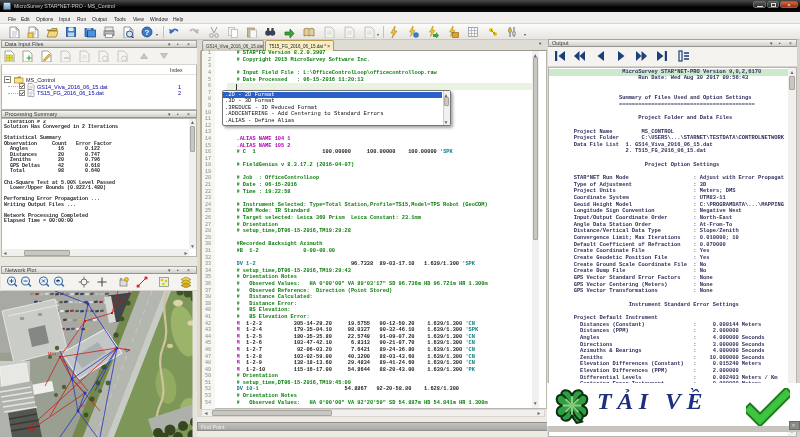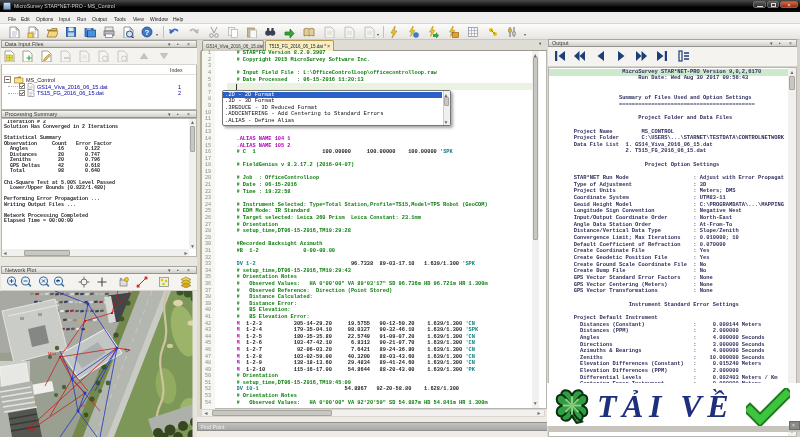--- a/index.html
+++ b/index.html
@@ -33,21 +33,21 @@
 .m{color:#b400b4;}
 .t{color:#0b7f7f;}
 .k{color:#0b7f7f;}
 #dd{border:1px solid #767676;background:#fff;box-shadow:2px 2px 3px rgba(0,0,0,.35);}
 .ddi{position:absolute;width:219px;height:6.5px;font-family:"Liberation Mono",monospace;font-size:5.5px;line-height:6.5px;padding-left:2px;white-space:pre;color:#111;}
 .ddsel{background:#2a60c8;color:#fff;}
 
 #outtxt{font-size:5.4px;line-height:6.65px;color:#2e2e5c;white-space:pre;font-weight:bold;}
 
 #wmband{left:547px;top:383px;width:253px;height:42.5px;background:#fff;}
-#wmtext{font-family:"Liberation Serif",serif;font-weight:bold;font-style:italic;font-size:32px;color:#1e2f7d;letter-spacing:5.5px;}
+#wmtext{font-family:"Liberation Serif",serif;font-weight:bold;font-style:italic;font-size:24px;color:#1e2f7d;letter-spacing:5.5px;}
 </style></head>
 <body>
 <div id="titlebar" class="abs"></div>
 <div class="abs" style="left:3px;top:2px;width:8px;height:8px;background:linear-gradient(#cfe0ef,#7596b5);border:1px solid #44627e;border-radius:1px;"></div>
 <div id="titletxt" class="abs">MicroSurvey STAR*NET-PRO - MS_Control</div>
 <div class="winbtn abs" style="left:753px;width:13px;">
     <div style="width:6px;height:1px;background:#ddd;margin:4px auto 0;"></div>
   </div>
 <div class="winbtn abs" style="left:767px;width:12px;">
     <div style="width:5px;height:3.5px;border:1px solid #ddd;margin:1px auto 0;"></div>

